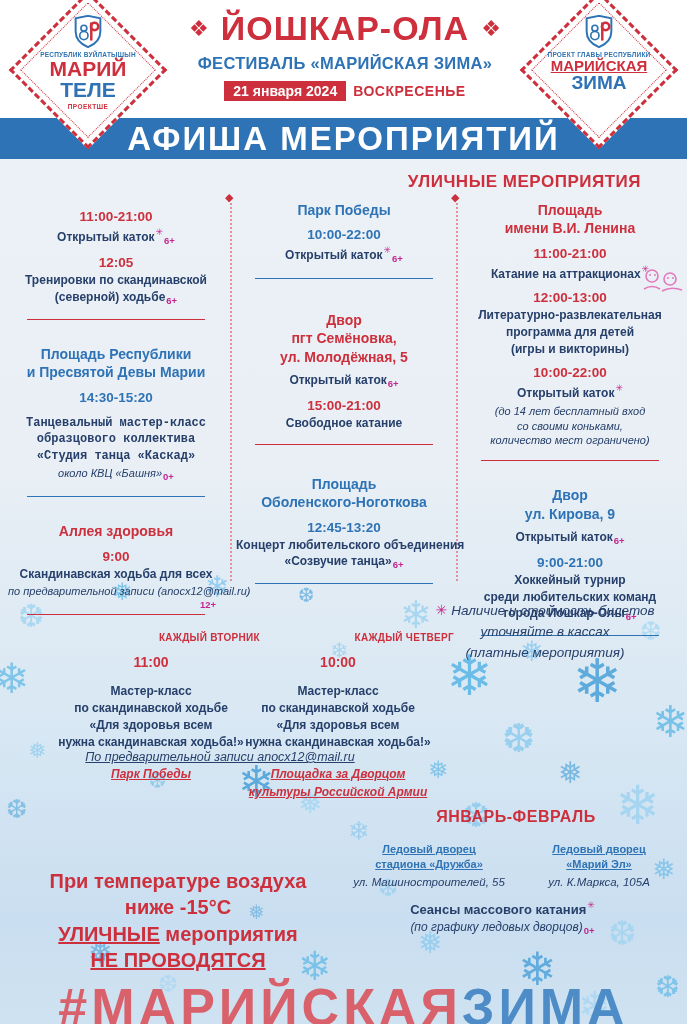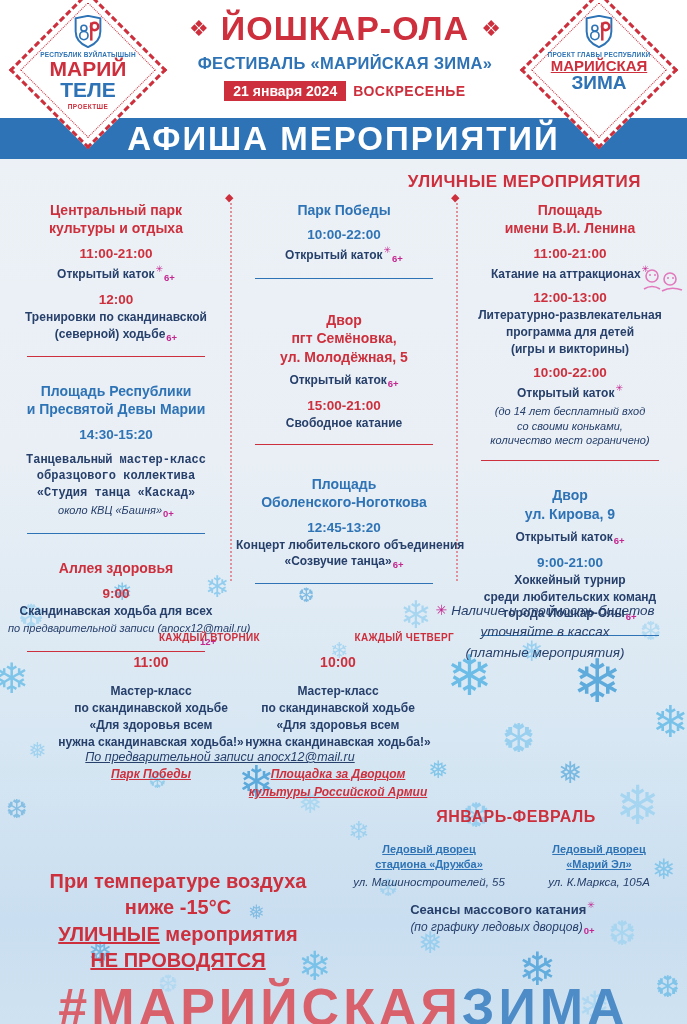--- a/index.html
+++ b/index.html
@@ -193,27 +193,23 @@
 
   <div class="sep" id="sep1">
     <span class="sep-dmd">◆</span>
   </div>
   <div class="sep" id="sep2">
     <span class="sep-dmd">◆</span>
   </div>
 
   <section class="col" id="col1">
     <div class="blk">
-      <div class="tt c-red">
-        <div>Центральный парк</div>
-        <div>культуры и отдыха</div>
-      </div>
       <div class="tm c-red">11:00-21:00</div>
       <div class="ev"><span>Открытый каток</span><span class="star">✳</span><span class="age">6+</span></div>
-      <div class="tm c-red">12:00</div>
+      <div class="tm c-red">12:05</div>
       <div class="ev">
         <div class="nowrap">Тренировки по скандинавской</div>
         <div class="nowrap"><span>(северной) ходьбе</span><span class="age">6+</span></div>
       </div>
       <div class="rule r-red"></div>
     </div>
     <div class="blk">
       <div class="tt c-blue">
         <div>Площадь Республики</div>
         <div>и Пресвятой Девы Марии</div>

